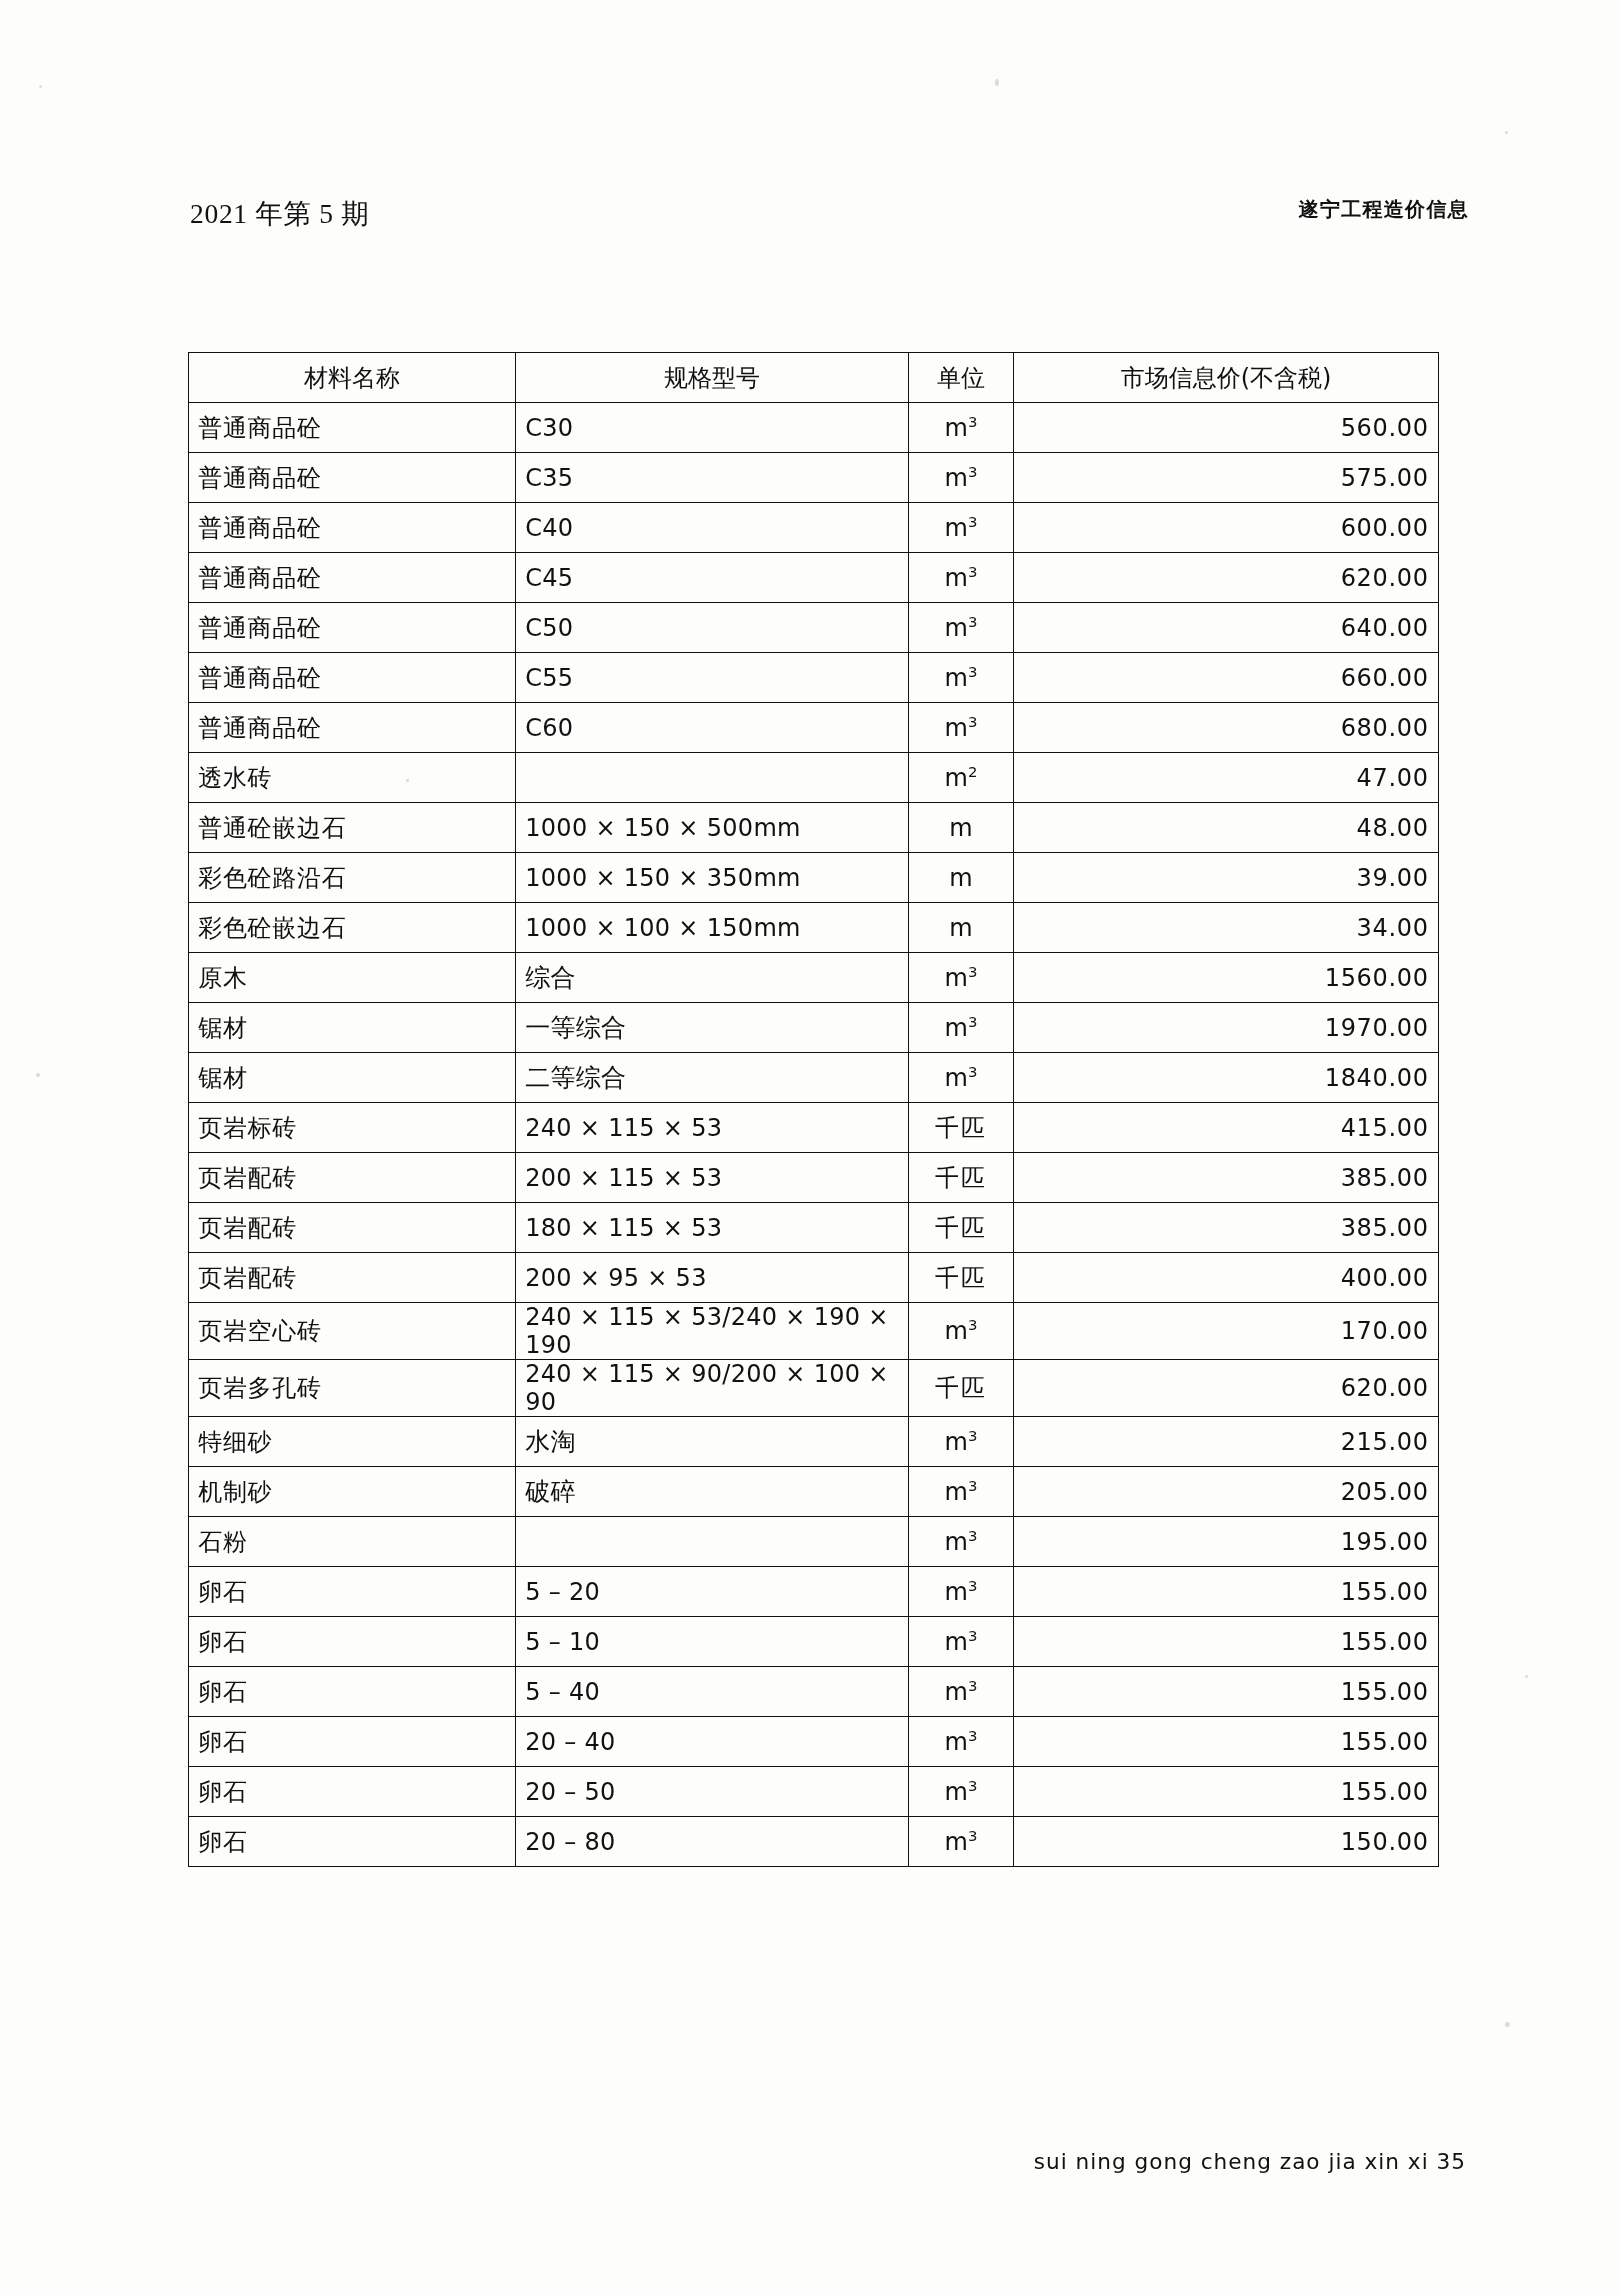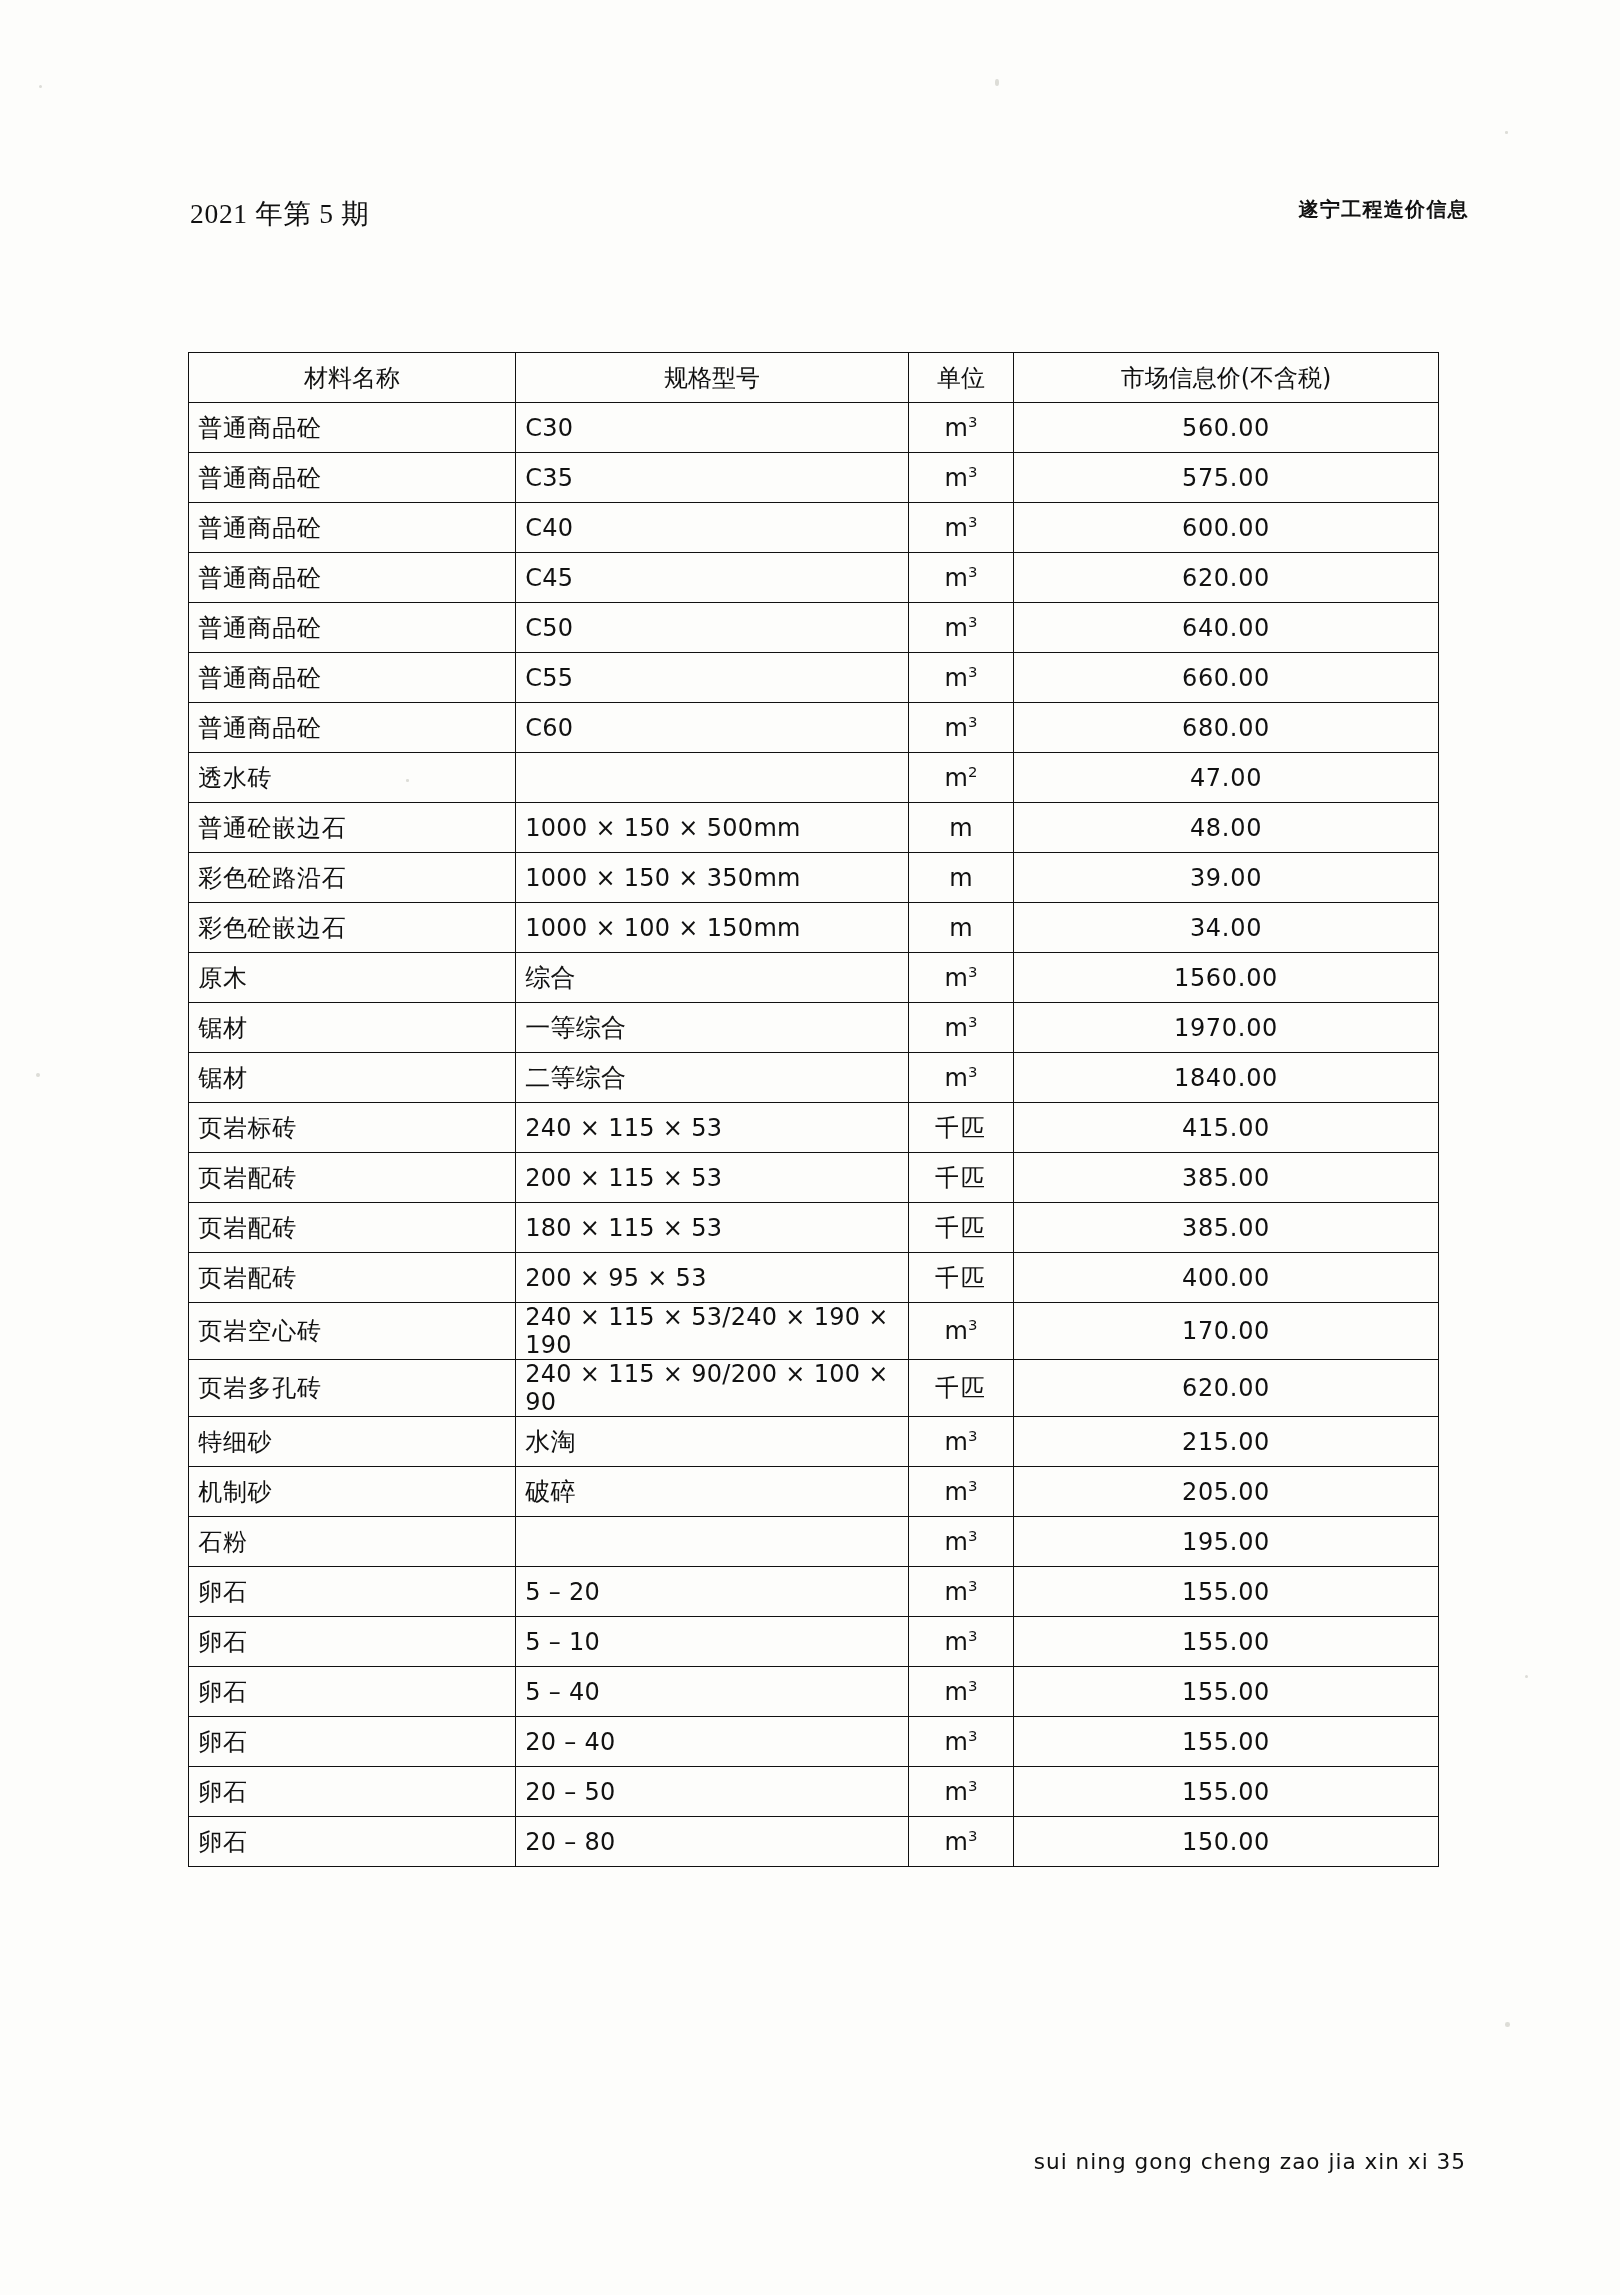--- a/index.html
+++ b/index.html
@@ -96,21 +96,21 @@
     text-align: center;
   }
   td.cell-unit.cjk {
     font-family: "DejaVu Sans", sans-serif;
     font-size: 24px;
     letter-spacing: 2px;
   }
   td.cell-price {
     font-family: "Liberation Serif", serif;
     font-size: 25px;
-    text-align: center;
+    text-align: right;
     letter-spacing: 0.7px;
   }
   sup {
     font-size: .62em;
     vertical-align: super;
     line-height: 0;
   }
   .footer {
     position: absolute;
     right: 154px;

